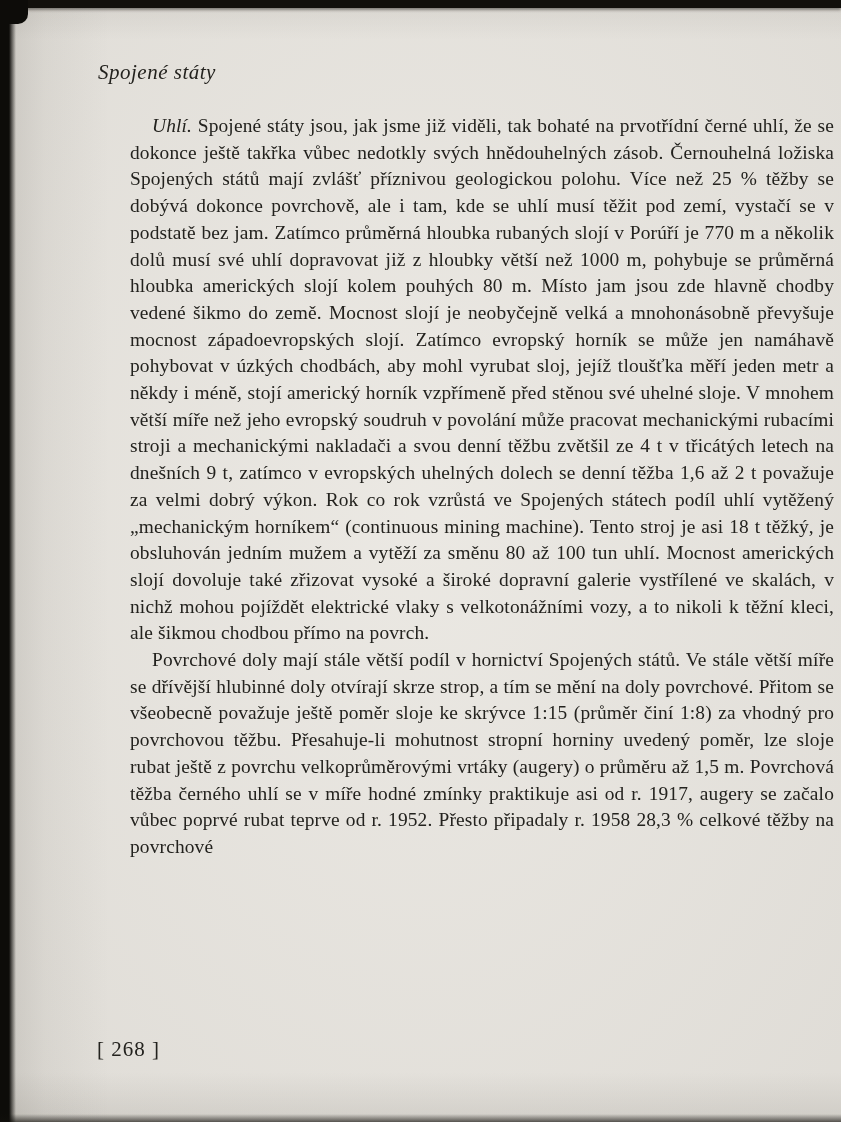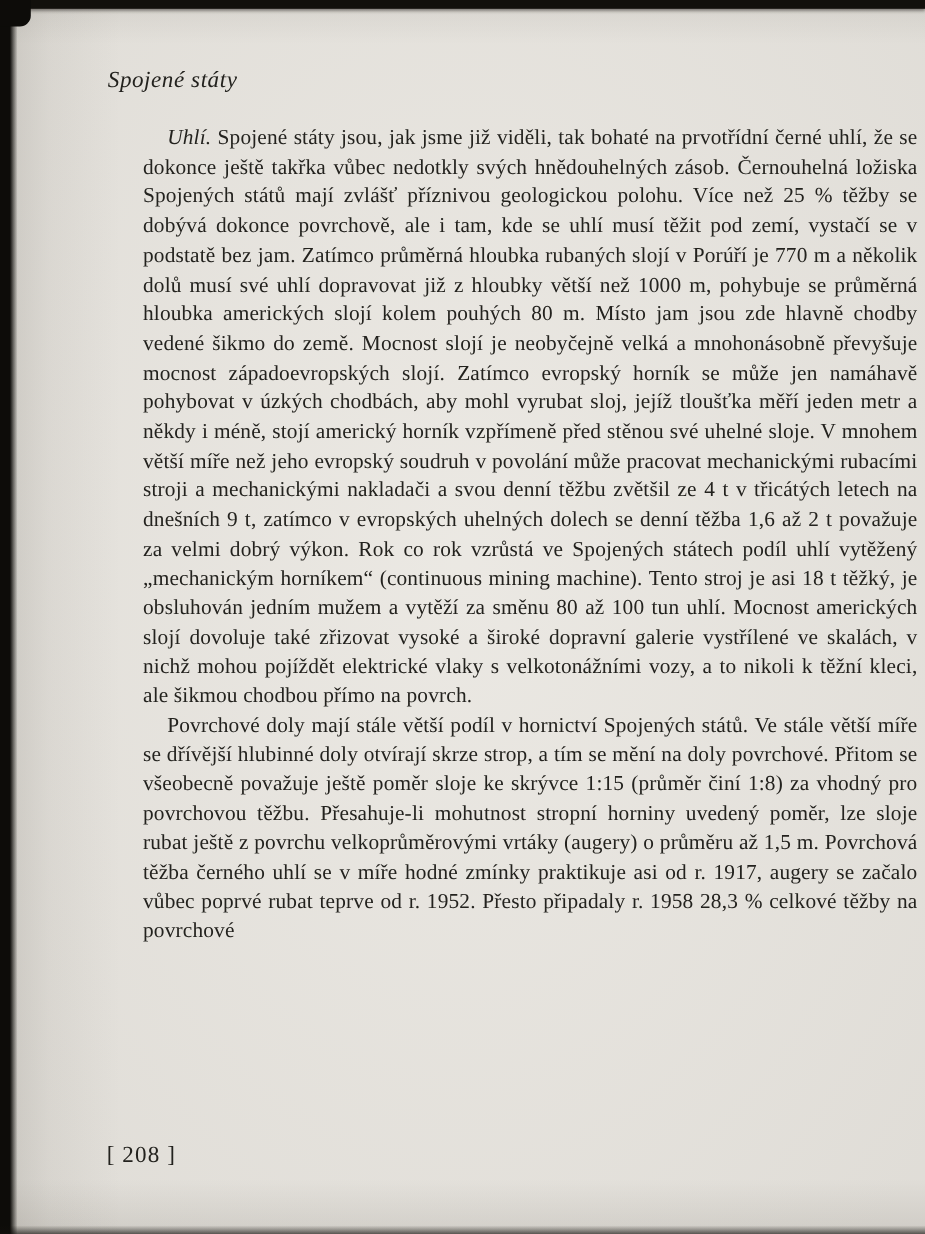--- a/index.html
+++ b/index.html
@@ -103,15 +103,15 @@
   <div class="corner-tl"></div>
   <div class="edge-bottom"></div>
 
   <h1 class="running-header">Spojené státy</h1>
 
   <div class="text-block">
     <p><span class="lead-italic">Uhlí.</span><span> Spojené státy jsou, jak jsme již viděli, tak bohaté na prvotřídní černé uhlí, že se dokonce ještě takřka vůbec nedotkly svých hnědouhelných zásob. Černouhelná ložiska Spojených států mají zvlášť příznivou geologickou polohu. Více než 25 % těžby se dobývá dokonce povrchově, ale i tam, kde se uhlí musí těžit pod zemí, vystačí se v podstatě bez jam. Zatímco průměrná hloubka rubaných slojí v Porúří je 770 m a několik dolů musí své uhlí dopravovat již z hloubky větší než 1000 m, pohybuje se průměrná hloubka amerických slojí kolem pouhých 80 m. Místo jam jsou zde hlavně chodby vedené šikmo do země. Mocnost slojí je neobyčejně velká a mnohonásobně převyšuje mocnost západoevropských slojí. Zatímco evropský horník se může jen namáhavě pohybovat v úzkých chodbách, aby mohl vyrubat sloj, jejíž tloušťka měří jeden metr a někdy i méně, stojí americký horník vzpřímeně před stěnou své uhelné sloje. V mnohem větší míře než jeho evropský soudruh v povolání může pracovat mechanickými rubacími stroji a mechanickými nakladači a svou denní těžbu zvětšil ze 4 t v třicátých letech na dnešních 9 t, zatímco v evropských uhelných dolech se denní těžba 1,6 až 2 t považuje za velmi dobrý výkon. Rok co rok vzrůstá ve Spojených státech podíl uhlí vytěžený „mechanickým horníkem“ (continuous mining machine). Tento stroj je asi 18 t těžký, je obsluhován jedním mužem a vytěží za směnu 80 až 100 tun uhlí. Mocnost amerických slojí dovoluje také zřizovat vysoké a široké dopravní galerie vystřílené ve skalách, v nichž mohou pojíždět elektrické vlaky s velkotonážními vozy, a to nikoli k těžní kleci, ale šikmou chodbou přímo na povrch.</span></p>
     <p>Povrchové doly mají stále větší podíl v hornictví Spojených států. Ve stále větší míře se dřívější hlubinné doly otvírají skrze strop, a tím se mění na doly povrchové. Přitom se všeobecně považuje ještě poměr sloje ke skrývce 1:15 (průměr činí 1:8) za vhodný pro povrchovou těžbu. Přesahuje-li mohutnost stropní horniny uvedený poměr, lze sloje rubat ještě z povrchu velkoprůměrovými vrtáky (augery) o průměru až 1,5 m. Povrchová těžba černého uhlí se v míře hodné zmínky praktikuje asi od r. 1917, augery se začalo vůbec poprvé rubat teprve od r. 1952. Přesto připadaly r. 1958 28,3 % celkové těžby na povrchové</p>
   </div>
 
-  <div class="page-number">[ 208 ]</div>
+  <div class="page-number">[ 268 ]</div>
 
 </div>
 
 </body></html>

